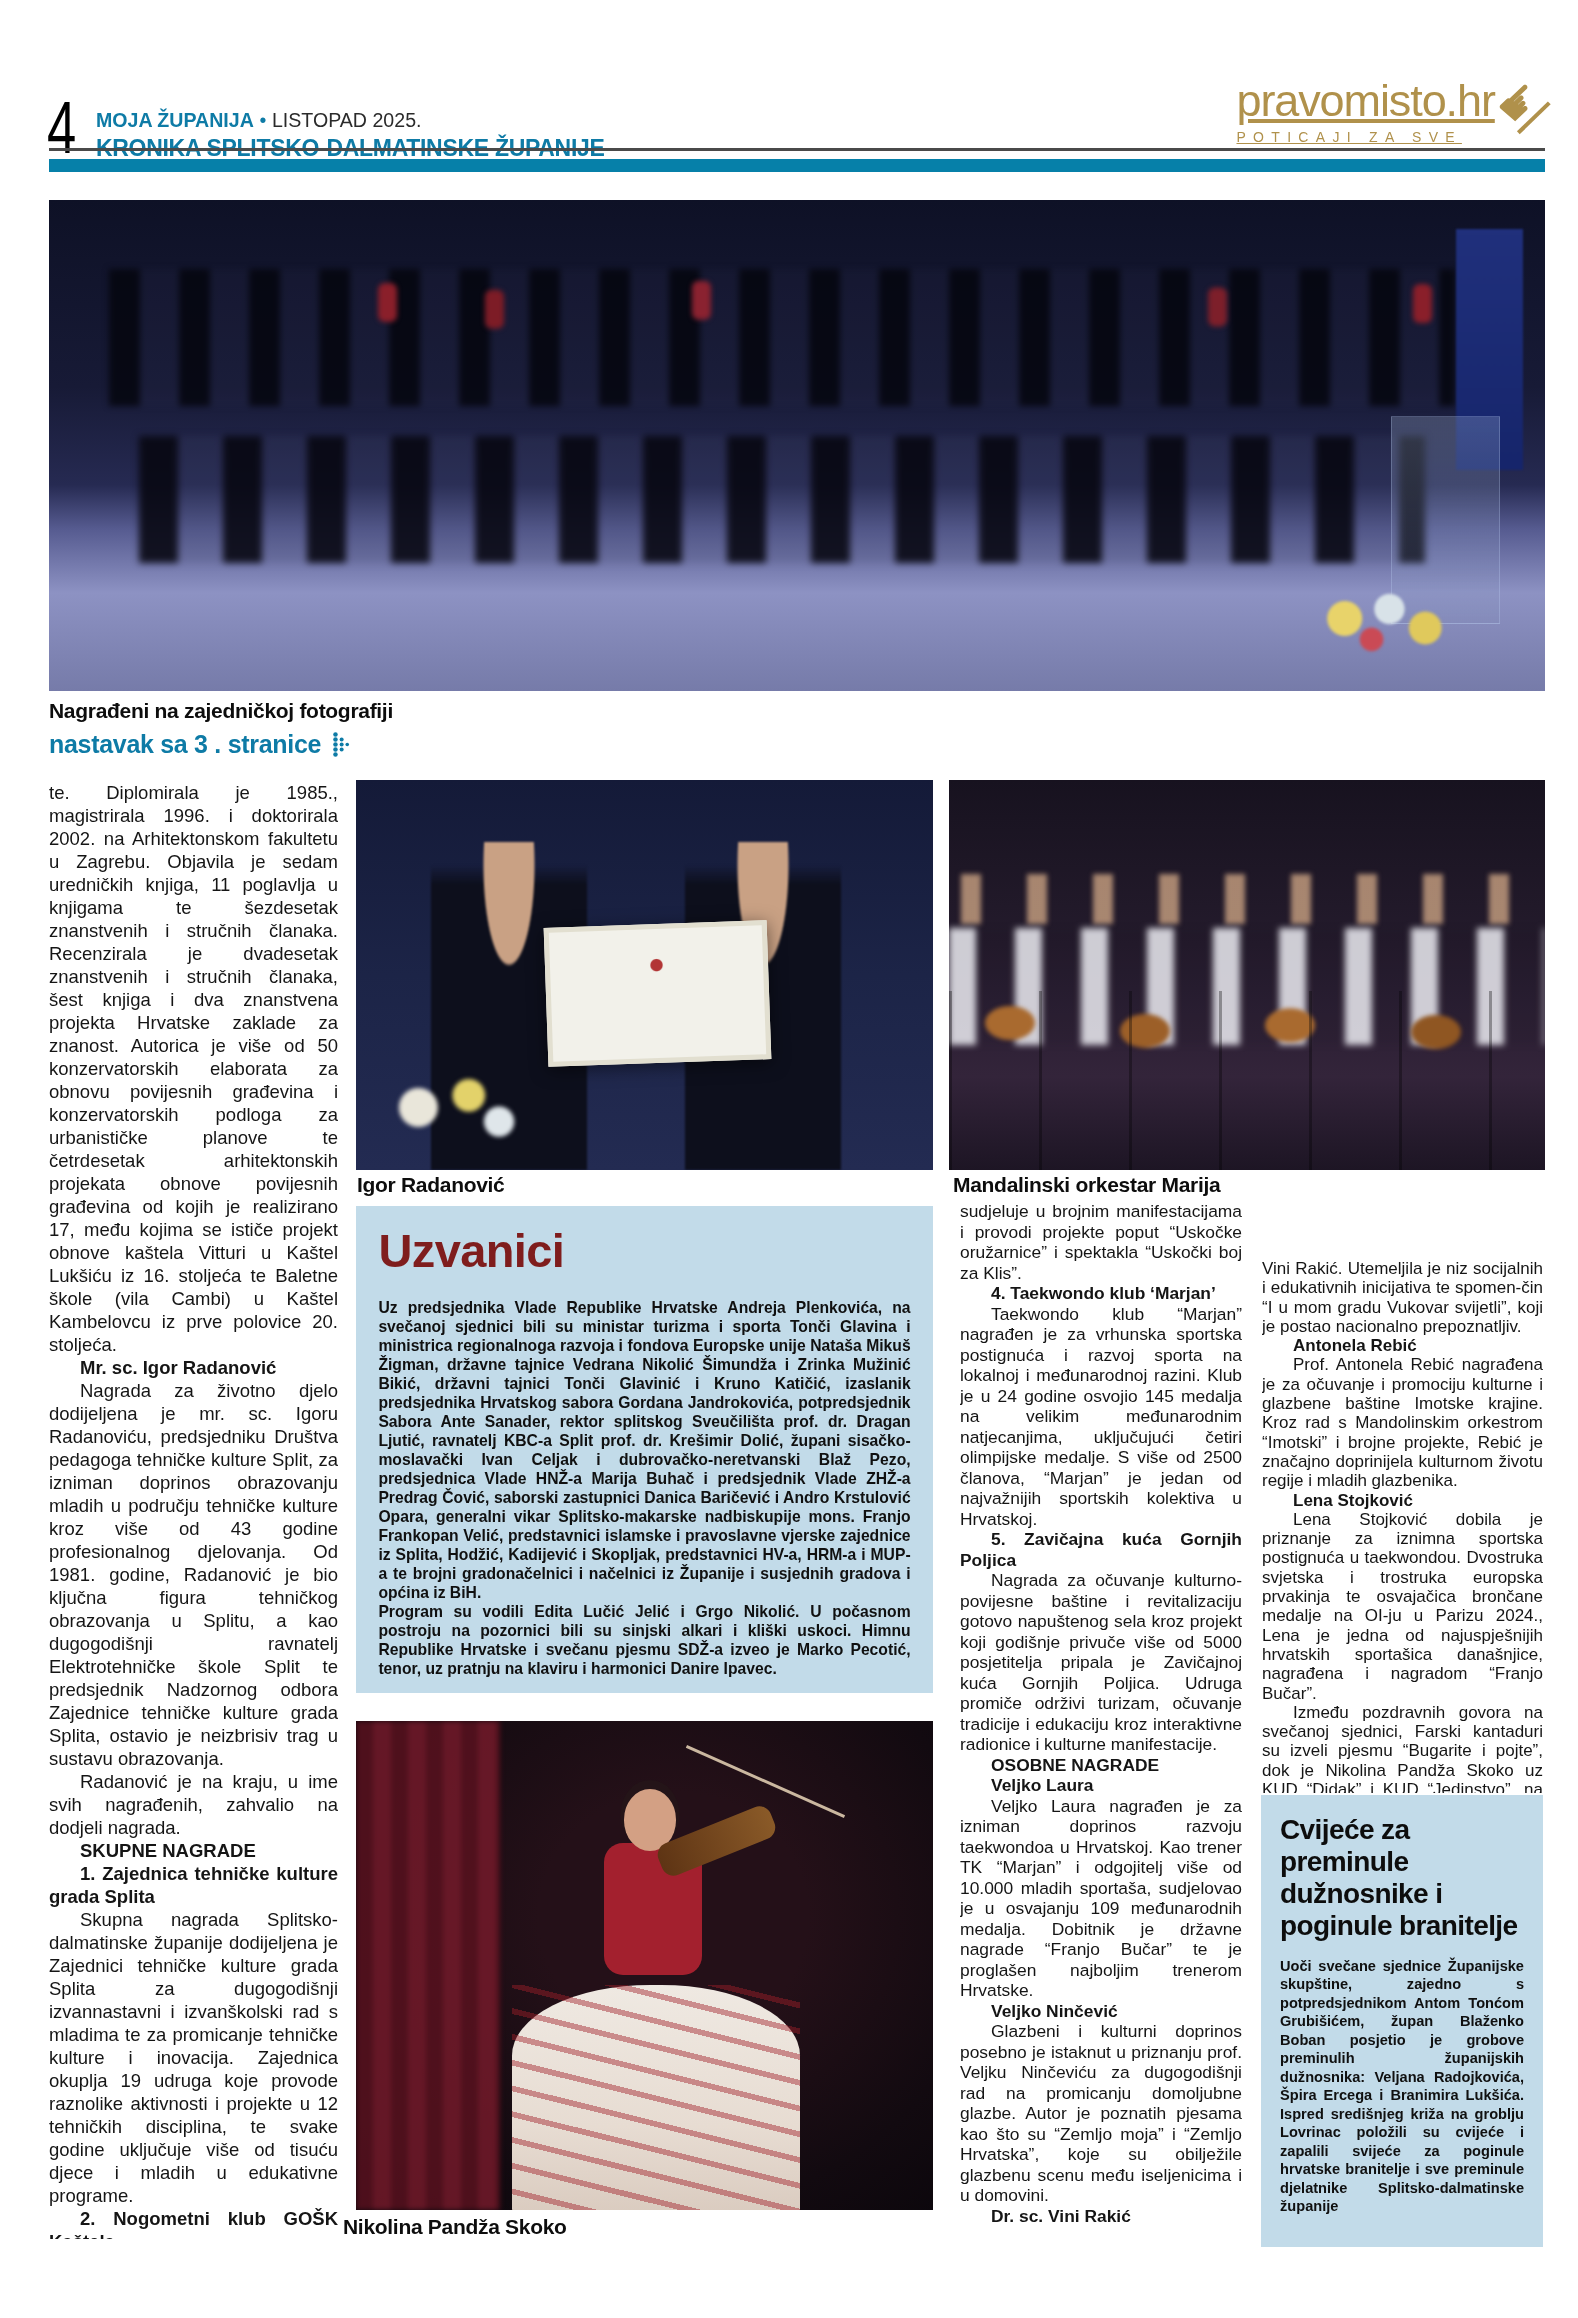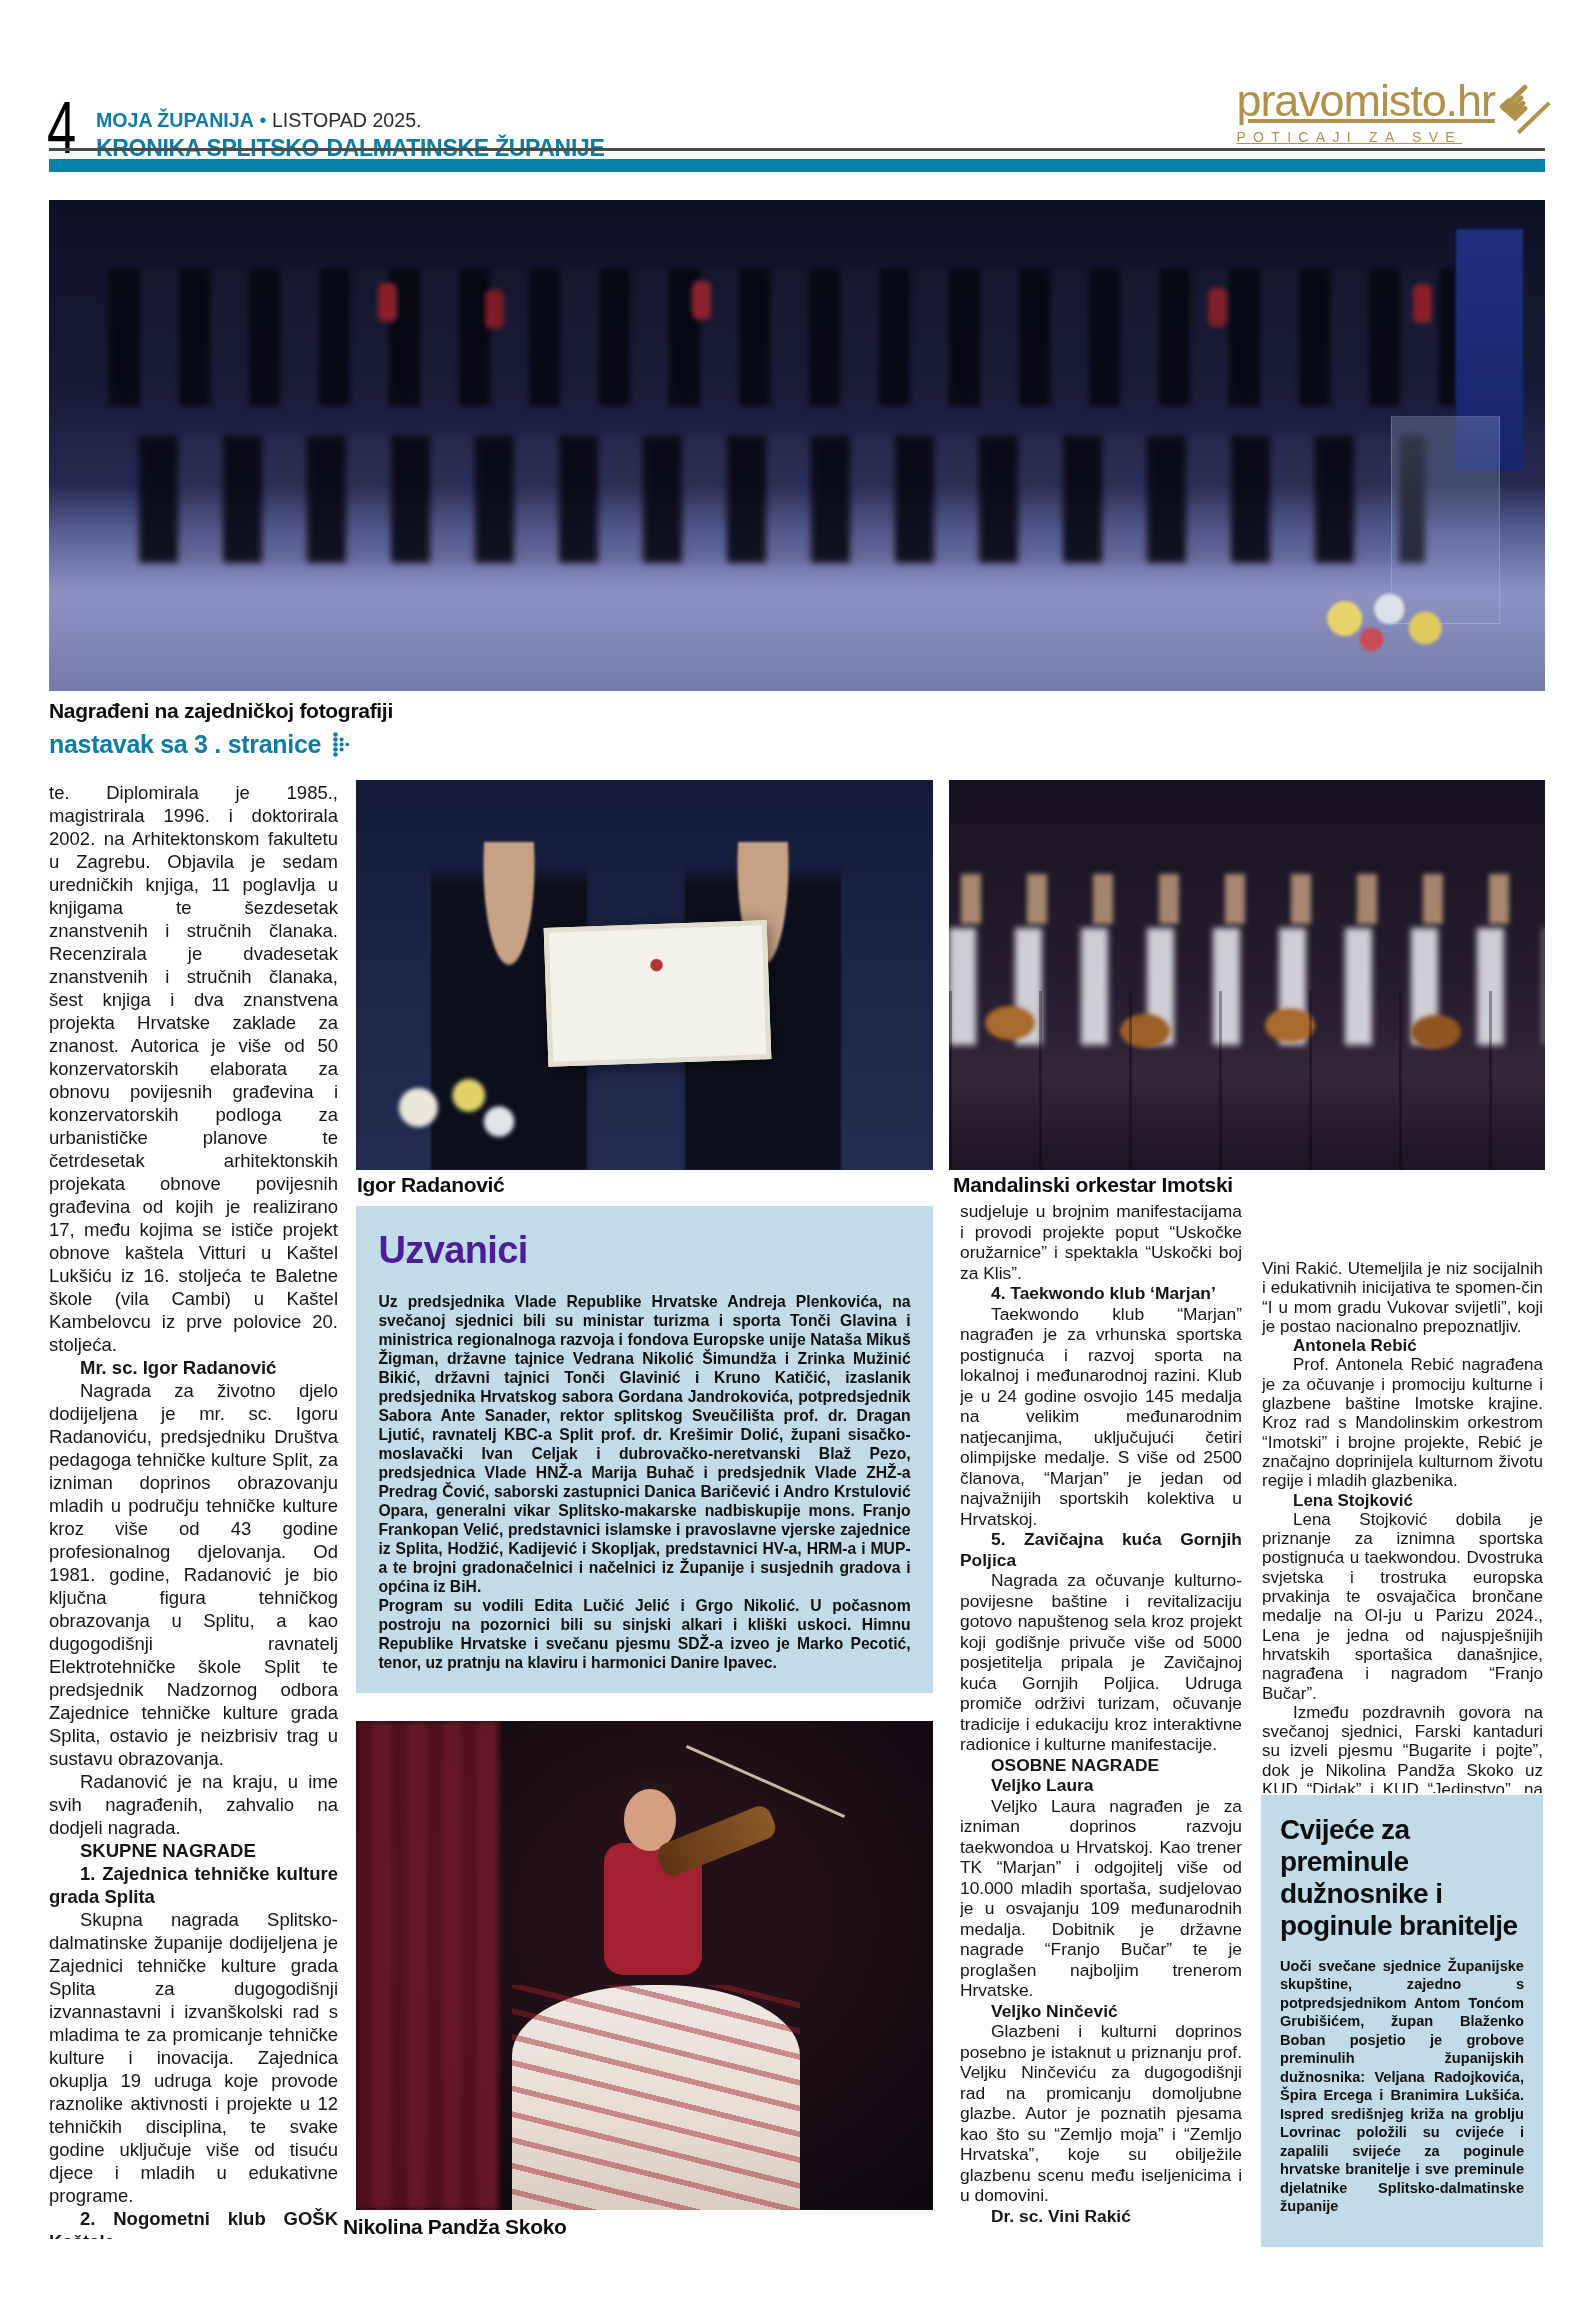--- a/index.html
+++ b/index.html
@@ -102,21 +102,21 @@
   .col p{margin:0;text-indent:31px;}
   .col p.first{text-indent:0;}
   .col h4{margin:0;font-size:inherit;line-height:inherit;font-weight:bold;text-indent:31px;}
   #col1{left:49px;top:781px;width:289px;height:1458px;font-size:18.5px;line-height:23px;}
   #col4{left:960px;top:1201px;width:282px;height:1039px;font-size:17.4px;line-height:20.5px;}
   #col5{left:1262px;top:1259px;width:281px;height:534px;font-size:17px;line-height:19.3px;}
 
   
   .box{position:absolute;background:#c2dbe9;box-sizing:border-box;}
   .box-uzvanici{left:356px;top:1206px;width:577px;height:487px;padding:17px 22.4px;}
-  .btitle{font-size:38px;font-weight:bold;letter-spacing:-0.6px;color:#4c1d95;margin:6px 0 20px 0;}
+  .btitle{font-size:47px;font-weight:bold;letter-spacing:-0.6px;color:#7f1d1d;margin:0 0 20px 0;}
   .bp{margin:0;font-weight:bold;font-size:15.7px;line-height:19px;text-align:justify;color:#101010;}
   .box-cvijece{left:1261px;top:1795px;width:282px;height:452px;padding:19px;}
   .ctitle{font-size:28px;line-height:32px;font-weight:bold;letter-spacing:-0.6px;color:#0d0d0d;margin:0 0 14.6px 0;}
   .cbody{margin:0;font-weight:bold;font-size:14.6px;line-height:18.5px;text-align:justify;color:#101010;}
 </style>
 </head>
 <body>
 
 <div id="page">
 
@@ -199,21 +199,21 @@
     <div class="v-bow"></div>
   </div>
   <div class="cap cap-violin">Nikolina Pandža Skoko</div>
 
   <div class="ph ph-orch">
     <div class="o-heads"></div>
     <div class="o-row"></div>
     <div class="o-mand"></div>
     <div class="o-stands"></div>
   </div>
-  <div class="cap cap-orch">Mandalinski orkestar Imotski</div>
+  <div class="cap cap-orch">Mandalinski orkestar Marija</div>
 
   <div class="col" id="col4">
     <p class="first">sudjeluje u brojnim manifestacijama i provodi projekte poput “Uskočke oružarnice” i spektakla “Uskočki boj za Klis”.</p>
     <h4>4. Taekwondo klub ‘Marjan’</h4>
     <p>Taekwondo klub “Marjan” nagrađen je za vrhunska sportska postignuća i razvoj sporta na lokalnoj i međunarodnoj razini. Klub je u 24 godine osvojio 145 medalja na velikim međunarodnim natjecanjima, uključujući četiri olimpijske medalje. S više od 2500 članova, “Marjan” je jedan od najvažnijih sportskih kolektiva u Hrvatskoj.</p>
     <h4>5. Zavičajna kuća Gornjih Poljica</h4>
     <p>Nagrada za očuvanje kulturno-povijesne baštine i revitalizaciju gotovo napuštenog sela kroz projekt koji godišnje privuče više od 5000 posjetitelja pripala je Zavičajnoj kuća Gornjih Poljica. Udruga promiče održivi turizam, očuvanje tradicije i edukaciju kroz interaktivne radionice i kulturne manifestacije.</p>
     <h4>OSOBNE NAGRADE</h4>
     <h4>Veljko Laura</h4>
     <p>Veljko Laura nagrađen je za izniman doprinos razvoju taekwondoa u Hrvatskoj. Kao trener TK “Marjan” i odgojitelj više od 10.000 mladih sportaša, sudjelovao je u osvajanju 109 međunarodnih medalja. Dobitnik je državne nagrade “Franjo Bučar” te je proglašen najboljim trenerom Hrvatske.</p>

